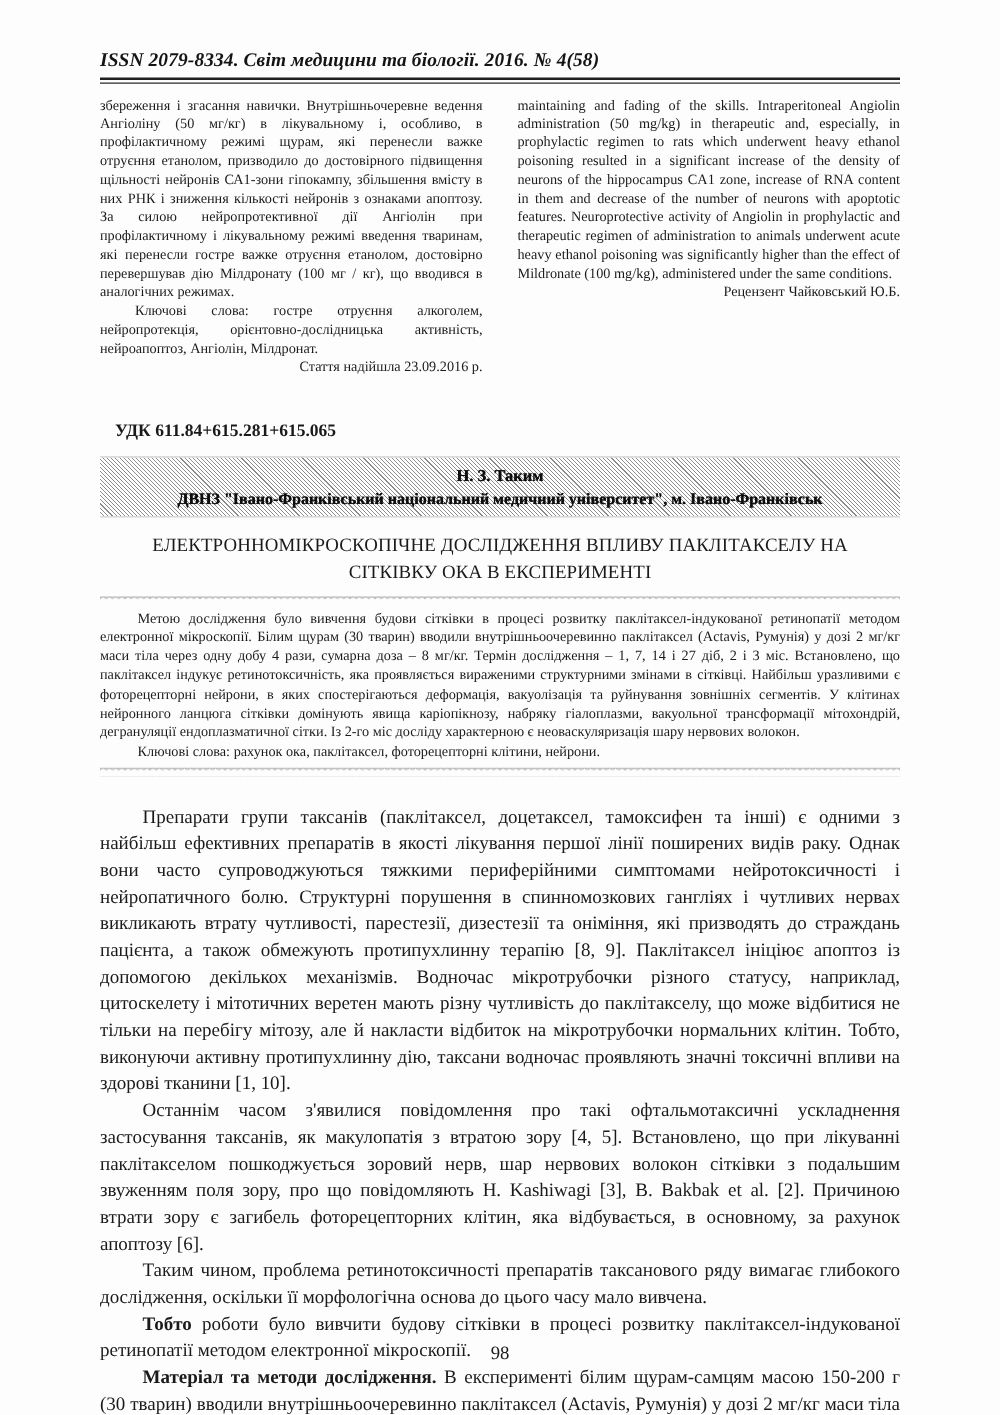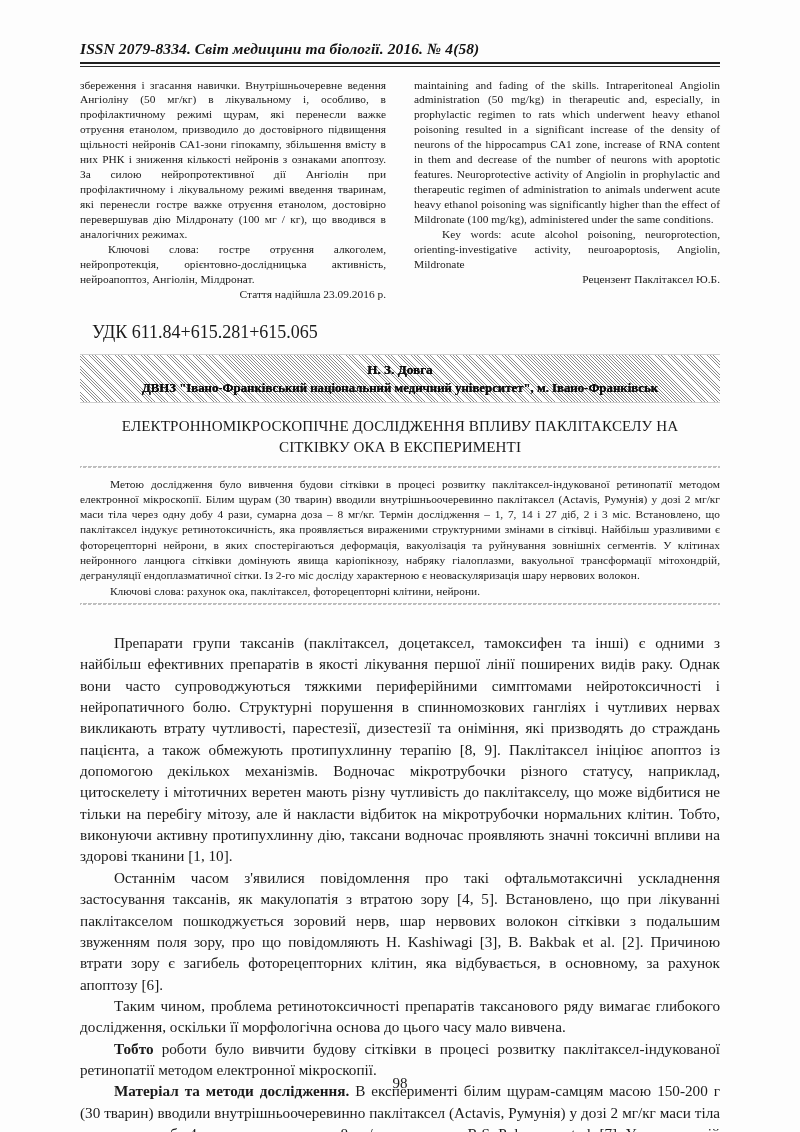--- a/index.html
+++ b/index.html
@@ -60,23 +60,23 @@
     text-indent: 28px;
   }
   .kw-label { font-weight: normal; }
   .right-align {
     text-align: right;
     margin-top: 2px;
   }
 
   
   .udk {
-    margin-top: 20px;
-    font-weight: normal;
-    font-size: 18px;
+    margin-top: 36px;
+    font-weight: bold;
+    font-size: 14px;
     padding-left: 12px;
   }
 
   
   .banner {
     margin-top: 11px;
     position: relative;
     padding: 6px 4px 5px;
     background-color: #ffffff;
     background-image: repeating-linear-gradient(
@@ -166,30 +166,29 @@
   <div class="two-col">
 
     <div class="col">
       <p>збереження і згасання навички. Внутрішньочеревне ведення Ангіоліну (50 мг/кг) в лікувальному і, особливо, в профілактичному режимі щурам, які перенесли важке отруєння етанолом, призводило до достовірного підвищення щільності нейронів СА1-зони гіпокампу, збільшення вмісту в них РНК і зниження кількості нейронів з ознаками апоптозу. За силою нейропротективної дії Ангіолін при профілактичному і лікувальному режимі введення тваринам, які перенесли гостре важке отруєння етанолом, достовірно перевершував дію Мілдронату (100 мг / кг), що вводився в аналогічних режимах.</p>
       <p class="indent"><span class="kw-label">Ключові слова:</span> <span>гостре отруєння алкоголем, нейропротекція, орієнтовно-дослідницька активність, нейроапоптоз, Ангіолін, Мілдронат.</span></p>
       <p class="right-align">Стаття надійшла 23.09.2016 р.</p>
     </div>
 
     <div class="col">
       <p>maintaining and fading of the skills. Intraperitoneal Angiolin administration (50 mg/kg) in therapeutic and, especially, in prophylactic regimen to rats which underwent heavy ethanol poisoning resulted in a significant increase of the density of neurons of the hippocampus CA1 zone, increase of RNA content in them and decrease of the number of neurons with apoptotic features. Neuroprotective activity of Angiolin in prophylactic and therapeutic regimen of administration to animals underwent acute heavy ethanol poisoning was significantly higher than the effect of Mildronate (100 mg/kg), administered under the same conditions.</p>
-      <p class="indent"><span class="kw-label">Key words:</span> <span>acute alcohol poisoning, neuroprotection, orienting-investigative activity, neuroapoptosis, Angiolin, Mildronate</span></p>
-      <p class="right-align">Рецензент Паклітаксел Ю.Б.</p>
+      <p class="right-align">Рецензент Чайковський Ю.Б.</p>
     </div>
 
   </div>
 
   <div class="udk">УДК 611.84+615.281+615.065</div>
 
   <div class="banner">
-    <div class="line">Н. З. Довга</div>
+    <div class="line">Н. З. Таким</div>
     <div class="line small">ДВНЗ "Івано-Франківський національний медичний університет", м. Івано-Франківськ</div>
   </div>
 
   <div class="title">
     <div>ЕЛЕКТРОННОМІКРОСКОПІЧНЕ ДОСЛІДЖЕННЯ ВПЛИВУ ПАКЛІТАКСЕЛУ НА</div>
     <div>СІТКІВКУ ОКА В ЕКСПЕРИМЕНТІ</div>
   </div>
 
   <div class="zig"></div>
   <div class="abstract">

